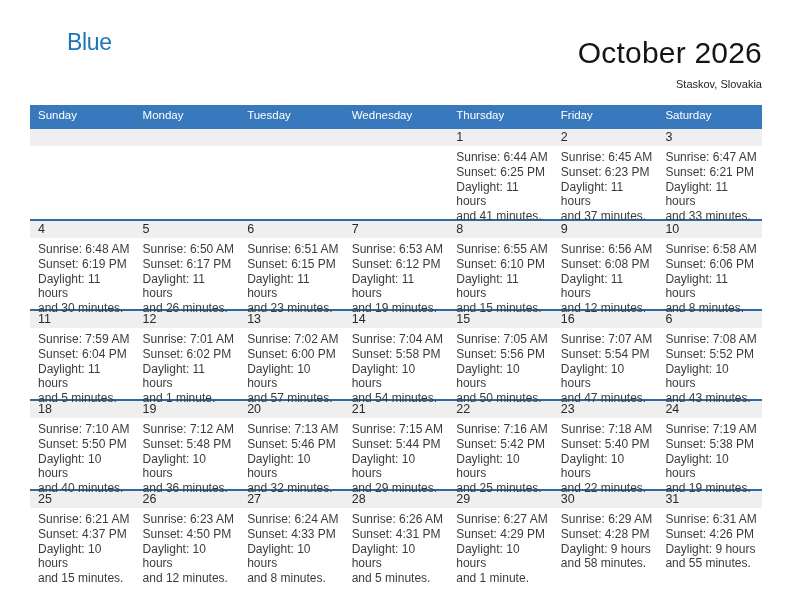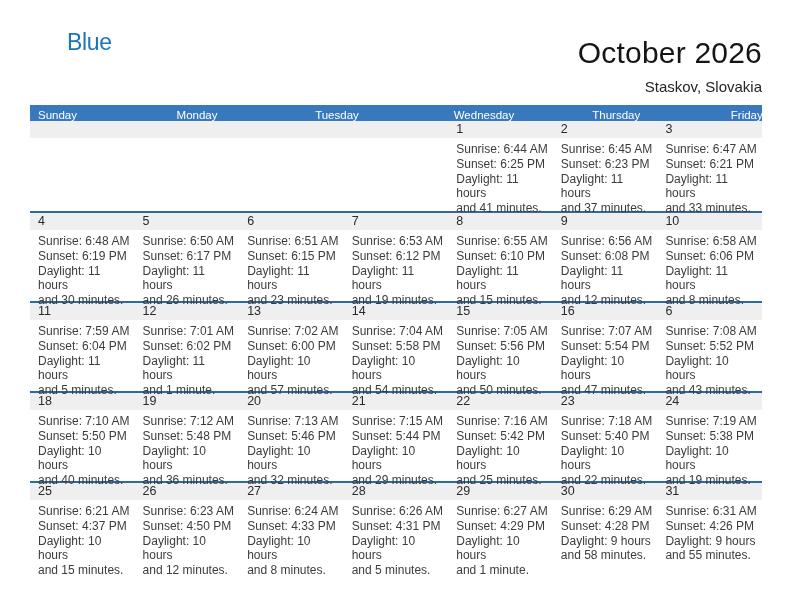--- a/index.html
+++ b/index.html
@@ -19,23 +19,23 @@
   .top{
     margin:38px 30px 0 30px;height:66px;display:flex;justify-content:space-between;align-items:flex-start;
   }
   .logo{padding-left:6px;line-height:1;}
   .logo-row{display:flex;align-items:flex-start;}
   .logo-general{font-size:21px;color:#2B2B2B;letter-spacing:-0.3px;}
   .logo-tri{margin:1px 0 0 1px;display:block;}
   .logo-blue{font-size:23px;color:var(--brand-blue);margin:-7px 0 0 31px;letter-spacing:-0.3px;}
   .titles{text-align:right;}
   .title{font-size:30px;color:#151515;line-height:1;letter-spacing:0.2px;}
-  .subtitle{font-size:15px;color:#242424;margin-top:11px;line-height:1;}
+  .subtitle{font-size:11px;color:#242424;margin-top:11px;line-height:1;}
   .calendar{margin:1px 30px 0 30px;width:732px;}
-  .weekday-row{display:flex;background:var(--header-blue);height:16px;gap:34px;}
+  .weekday-row{display:flex;background:var(--header-blue);height:24px;}
   .weekday-cell{
     flex:0 0 calc(100%/7);color:#ffffff;font-size:11.5px;line-height:20px;padding-left:8px;
     overflow:hidden;white-space:nowrap;
   }
   .week-row{height:90px;}
   .week-row.bordered{border-top:2px solid var(--line-blue);height:90px;}
   .date-band{display:flex;background:var(--band-gray);height:17px;}
   .date-cell{flex:0 0 calc(100%/7);font-size:12.5px;color:#2A2A2A;line-height:17px;padding-left:8px;}
   .details-row{display:flex;}
   .detail-cell{

